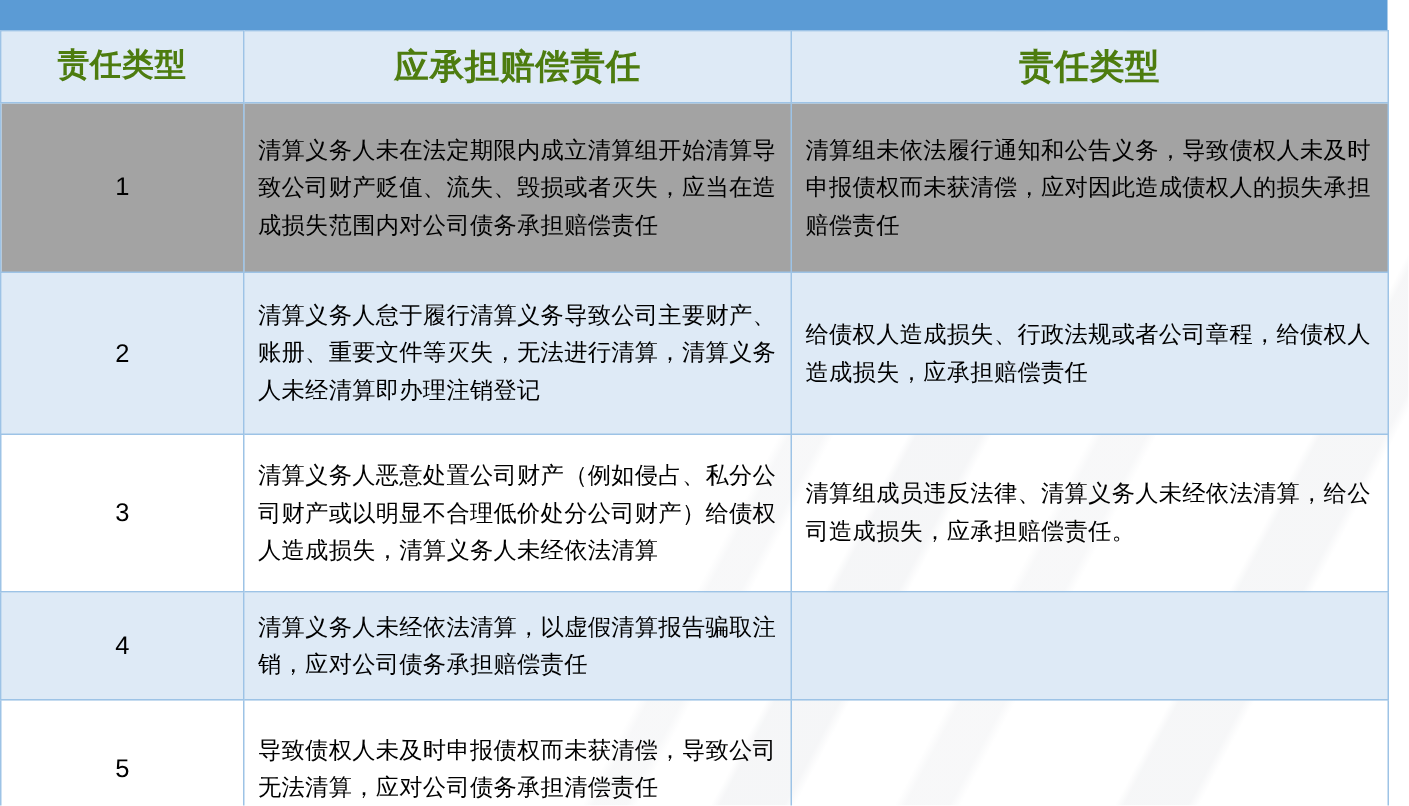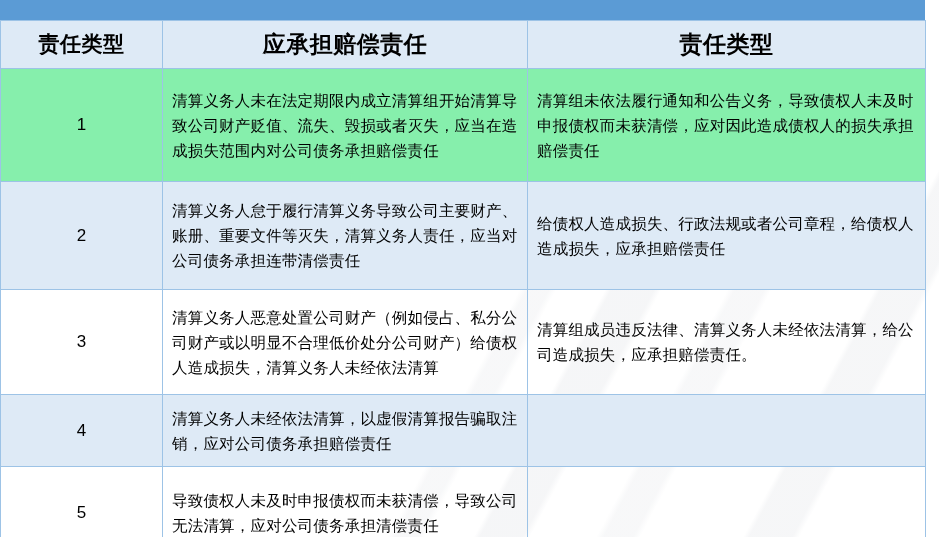--- a/index.html
+++ b/index.html
@@ -67,41 +67,41 @@
 
   
   tr.head-row th {
     height: 47px;
     background: #deeaf6;
     text-align: center;
     font-weight: bold;
     font-size: 23px;
     line-height: 1.15;
     letter-spacing: 0.5px;
-    color: #000000;
+    color: #4d7c0f;
   }
   tr.head-row th.h-type { font-size: 21px; }
 
   
   tr.body-row td.num-cell {
     text-align: center;
     font-size: 17px;
     font-weight: normal;
     color: #000000;
   }
 
   tr.body-row td.text-cell {
     text-align: left;
     font-size: 15.5px;
     line-height: 25px;
     padding: 2px 7px 2px 9px;
     letter-spacing: 0.2px;
   }
 
-  tr.row-odd  td { background: #86efac; }
+  tr.row-odd  td { background: #a3a3a3; }
   tr.row-even td { background: #deeaf6; }
 
   
   tr.row-odd.see-through td { background: transparent; }
 
   tr.r1 td { height: 108px; }
   tr.r2 td { height: 103px; }
   tr.r3 td { height: 100px; }
   tr.r4 td { height: 67px; }
   tr.r5 td { height: 87px; }
@@ -136,21 +136,21 @@
         <td class="text-cell">
             <span class="cell-text">清算义务人未在法定期限内成立清算组开始清算导致公司财产贬值、流失、毁损或者灭失，应当在造成损失范围内对公司债务承担赔偿责任</span>
           </td>
         <td class="text-cell">
             <span class="cell-text">清算组未依法履行通知和公告义务，导致债权人未及时申报债权而未获清偿，应对因此造成债权人的损失承担赔偿责任</span>
           </td>
       </tr>
       <tr class="body-row row-even r2">
         <td class="num-cell">2</td>
         <td class="text-cell">
-            <span class="cell-text">清算义务人怠于履行清算义务导致公司主要财产、账册、重要文件等灭失，清算义务人责任，应当对公司债务承担连带清偿责任</span>
+            <span class="cell-text">清算义务人怠于履行清算义务导致公司主要财产、账册、重要文件等灭失，无法进行清算，清算义务人未经清算即办理注销登记</span>
           </td>
         <td class="text-cell">
             <span class="cell-text">给债权人造成损失、行政法规或者公司章程，给债权人造成损失，应承担赔偿责任</span>
           </td>
       </tr>
       <tr class="body-row row-odd see-through r3">
         <td class="num-cell">3</td>
         <td class="text-cell">
             <span class="cell-text">清算义务人恶意处置公司财产（例如侵占、私分公司财产或以明显不合理低价处分公司财产）给债权人造成损失，清算义务人未经依法清算</span>
           </td>

